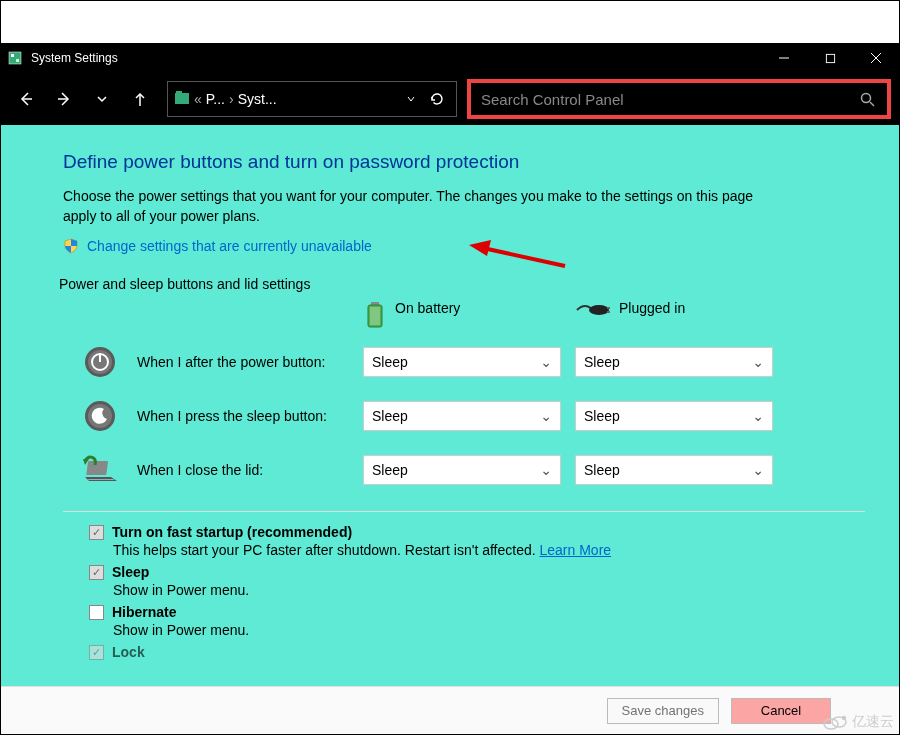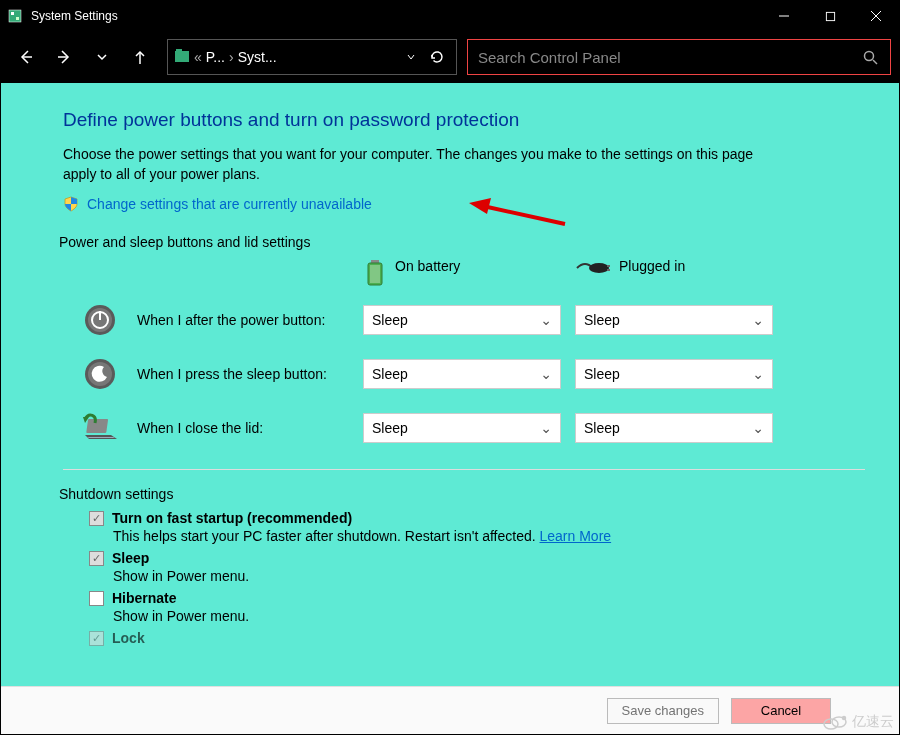--- a/index.html
+++ b/index.html
@@ -1,31 +1,31 @@
 <!DOCTYPE html>
 <html><head>
 <meta charset="utf-8">
 <style>
   * { box-sizing: border-box; font-family: "Segoe UI", Tahoma, sans-serif; }
   html,body { margin:0; padding:0; width:900px; height:735px; background:#fff; overflow:hidden; }
   .window { width:900px; height:735px; display:flex; flex-direction:column; border:1px solid #000; }
-  .titlebar { background:#000; color:#fff; height:30px; display:flex; align-items:center; padding:0 0 0 6px; font-size:12px; }
+  .titlebar { background:#000; color:#fff; height:30px; display:flex; align-items:center; padding:0 0 0 6px; font-size:12px;margin-top:42px; }
   .titlebar .icon { width:16px; height:16px; margin-right:8px; display:flex; align-items:center; justify-content:center; }
   .titlebar .title { flex:1; }
   .titlebar .wbtn { width:46px; height:30px; display:flex; align-items:center; justify-content:center; cursor:pointer; }
   .wbtn svg { stroke:#fff; fill:none; }
   .navbar { background:#000; height:52px; display:flex; align-items:center; padding:0 8px; gap:4px; }
   .navbtn { width:34px; height:34px; display:flex; align-items:center; justify-content:center; cursor:pointer; }
   .navbtn svg { stroke:#fff; fill:none; stroke-width:1.5; }
   .addrbox { flex:0 0 290px; height:36px; border:1px solid #555; margin-left:6px; display:flex; align-items:center; padding:0 6px; color:#fff; font-size:14px; }
   .addrbox .crumb { white-space:nowrap; }
   .addrbox .sep { margin:0 4px; color:#aaa; }
   .addrbox .spacer { flex:1; }
   .addrbox .abtn { width:26px; height:26px; display:flex; align-items:center; justify-content:center; cursor:pointer; }
-  .searchbox { flex:1; height:36px; border:1px solid #ef4444; margin-left:6px; display:flex; align-items:center; padding:16px 10px; color:#888; font-size:15px; }
+  .searchbox { flex:1; height:36px; border:4px solid #ef4444; margin-left:6px; display:flex; align-items:center; padding:16px 10px; color:#888; font-size:15px; }
   .searchbox .ph { flex:1; }
   .searchbox .sicon { width:20px; display:flex; align-items:center; justify-content:center; }
   .content-wrap { flex:1; display:flex; overflow:hidden; position:relative; background:#5eead4; }
   .content { flex:1; overflow-y:scroll; padding:26px 34px 0 62px; color:#000; font-size:14px; position:relative; }
   .h1 { color:#003399; font-size:19px; font-weight:400; margin-bottom:14px; }
   .desc { font-size:14px; line-height:1.4; margin-bottom:12px; max-width:720px; }
   .changelink-row { display:flex; align-items:center; gap:8px; margin-bottom:22px; position:relative; }
   .shield { width:16px; height:16px; }
   .link { color:#0066cc; font-size:14px; cursor:pointer; }
   .link.u { text-decoration:underline; }
@@ -259,21 +259,20 @@
               <span class="chev">⌄</span>
             </div>
           <div class="sel">
               <span>Sleep</span>
               <span class="chev">⌄</span>
             </div>
         </div>
       </div>
 
       <div class="hr"></div>
-      <div class="section-title">Shutdown settings</div>
 
       <div class="shutdown-list">
         <div class="sd-item">
           <div class="sd-head">
             <span class="chk">✓</span>
             <span class="sd-label">Turn on fast startup (recommended)</span>
           </div>
           <div class="sd-sub">
             <span>This helps start your PC faster after shutdown. Restart isn't affected.</span>
             <span> </span>

